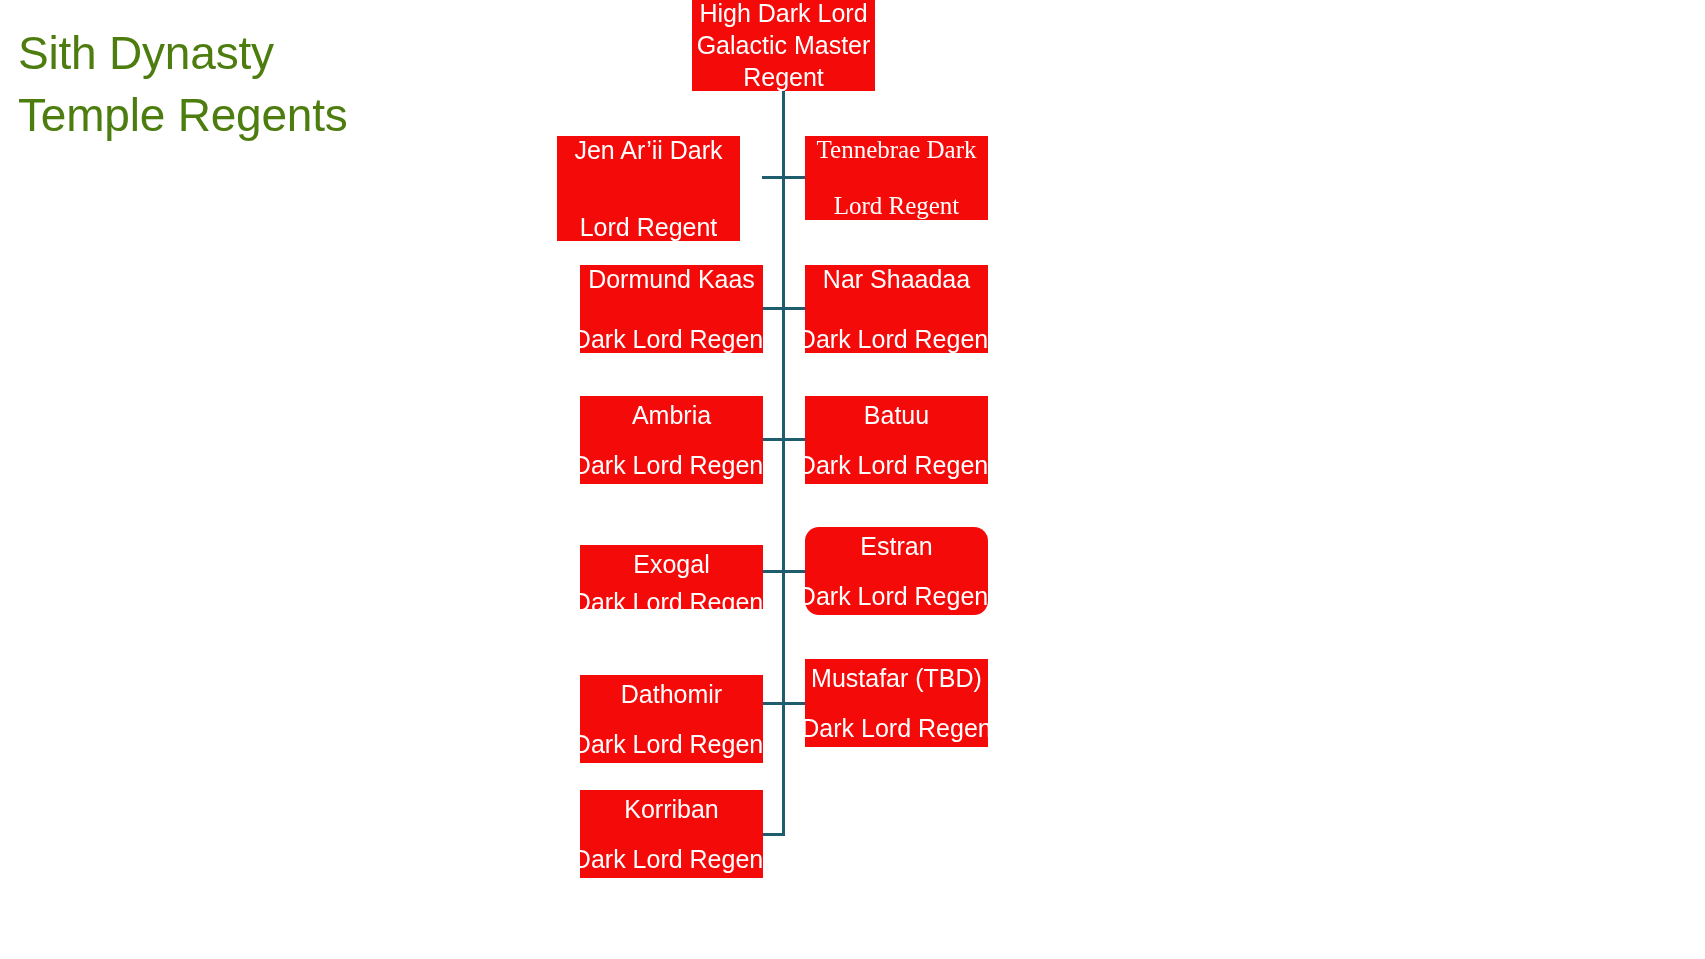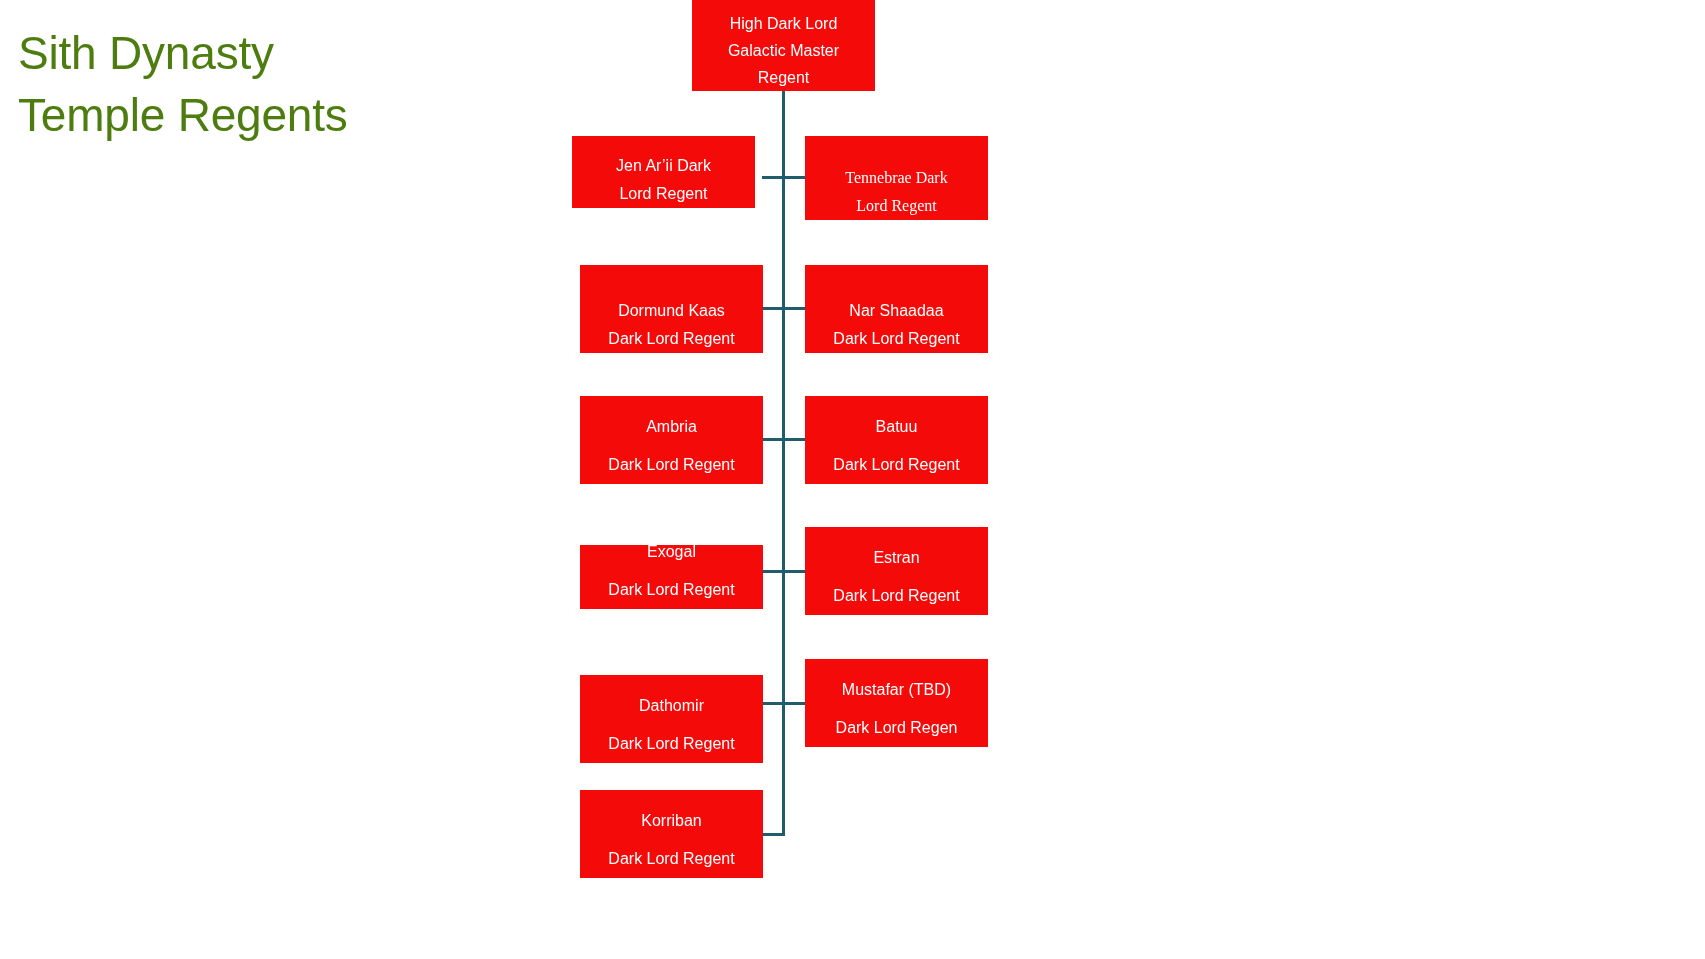--- a/index.html
+++ b/index.html
@@ -50,26 +50,26 @@
     position: absolute;
     background: #1F5C6E;
     height: 3px;
   }
 
   
   .node {
     position: absolute;
     background: #F50A0A;
     color: #FFFFFF;
-    font-size: 16px;
+    font-size: 25px;
     text-align: center;
     box-sizing: border-box;
     display: flex;
     flex-direction: column;
-    justify-content: flex-end;
+    justify-content: space-between;
     align-items: center;
     overflow: visible;
   }
   .node .line {
     white-space: nowrap;
     display: block;
   }
   
   .node.root {
     line-height: 27px;
@@ -109,21 +109,21 @@
   <div class="stub" style="left:783px; top:702px; width:24px;"></div>
 
   <div class="stub" style="left:762px; top:833px; width:22px;"></div>
 
   <div class="node root" style="left:692px; top:0px; width:183px; height:91px;">
     <span class="line">High Dark Lord</span>
     <span class="line">Galactic Master</span>
     <span class="line">Regent</span>
   </div>
 
-  <div class="node tight" style="left:572px; top:136px; width:183px; height:72px;">
+  <div class="node tight" style="left:557px; top:136px; width:183px; height:105px;">
     <span class="line">Jen Ar’ii Dark</span>
     <span class="line">Lord Regent</span>
   </div>
   <div class="node tight" style="left:805px; top:136px; width:183px; height:84px;font-family:Liberation Serif, serif;">
     <span class="line">Tennebrae Dark</span>
     <span class="line">Lord Regent</span>
   </div>
 
   <div class="node tight" style="left:580px; top:265px; width:183px; height:88px;">
     <span class="line">Dormund Kaas</span>
@@ -140,21 +140,21 @@
   </div>
   <div class="node loose" style="left:805px; top:396px; width:183px; height:88px;">
     <span class="line">Batuu</span>
     <span class="line">Dark Lord Regent</span>
   </div>
 
   <div class="node loose" style="left:580px; top:527px; width:183px; height:64px;margin-top:18px;">
     <span class="line">Exogal</span>
     <span class="line">Dark Lord Regent</span>
   </div>
-  <div class="node loose" style="left:805px; top:527px; width:183px; height:88px;">
+  <div class="node loose" style="left:805px; top:527px; width:183px; height:88px;border-radius:14px;">
     <span class="line">Estran</span>
     <span class="line">Dark Lord Regent</span>
   </div>
 
   <div class="node loose" style="left:580px; top:659px; width:183px; height:88px;margin-top:16px;">
     <span class="line">Dathomir</span>
     <span class="line">Dark Lord Regent</span>
   </div>
   <div class="node loose" style="left:805px; top:659px; width:183px; height:88px;">
     <span class="line">Mustafar (TBD)</span>

